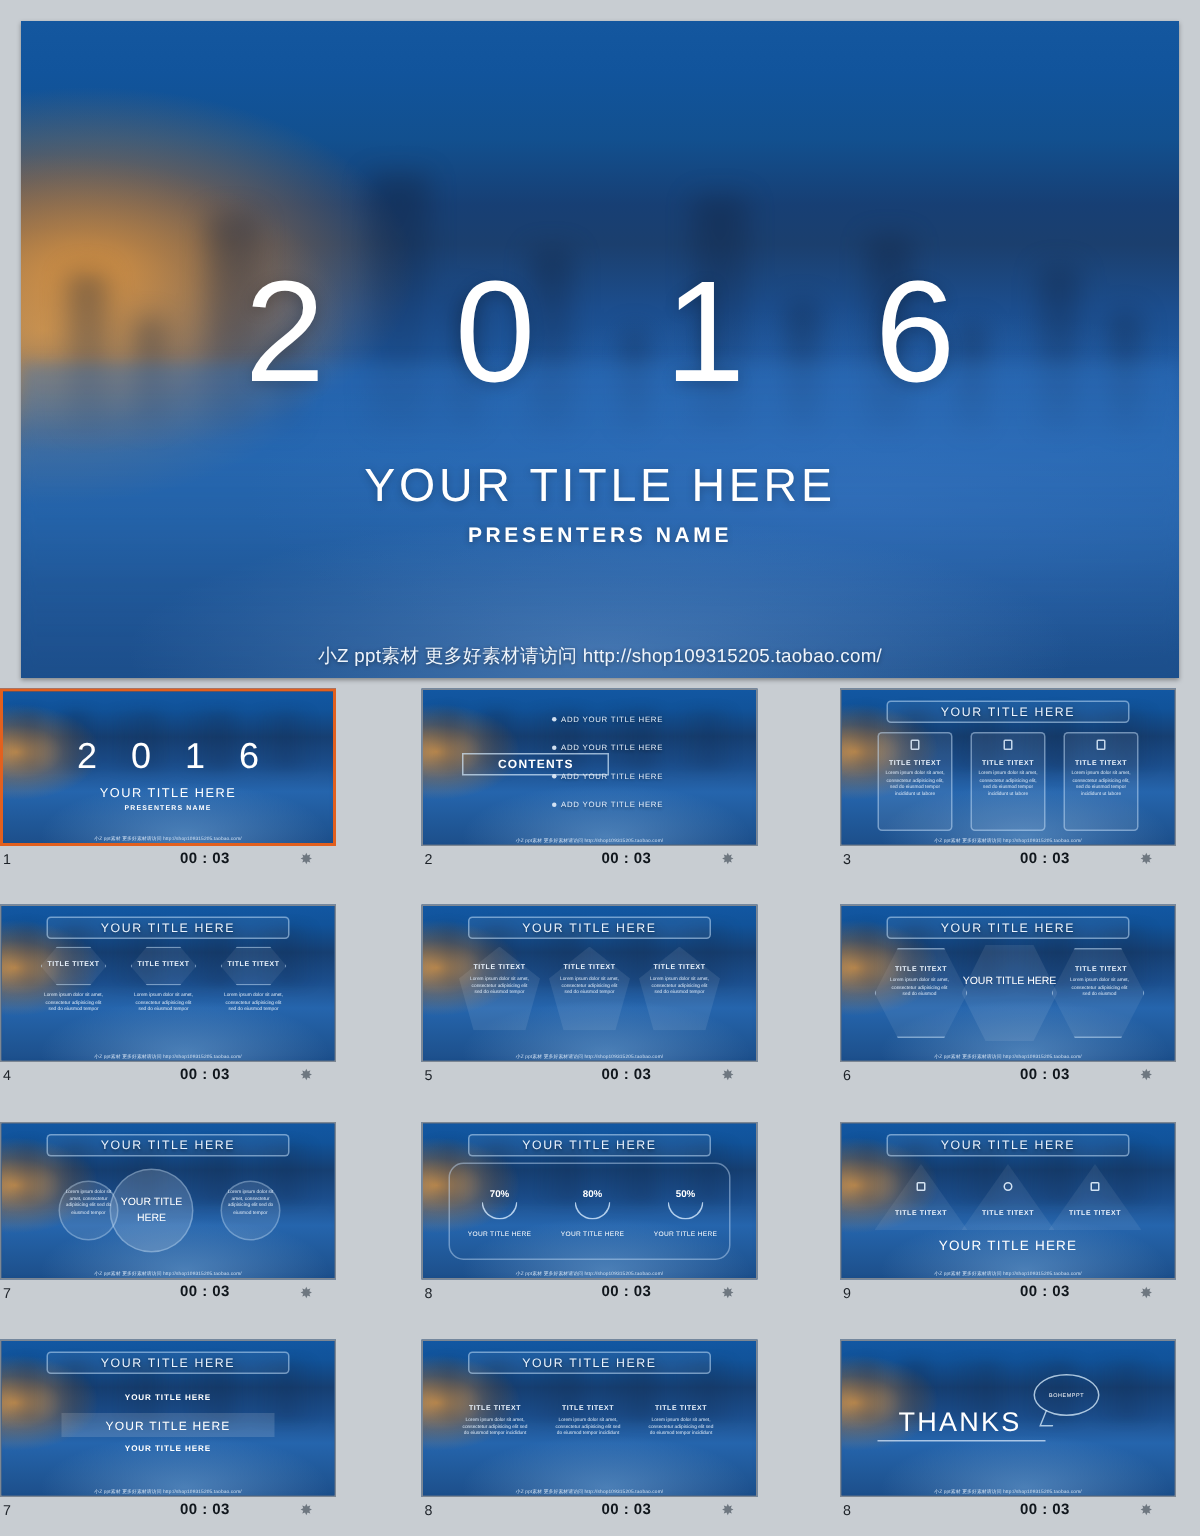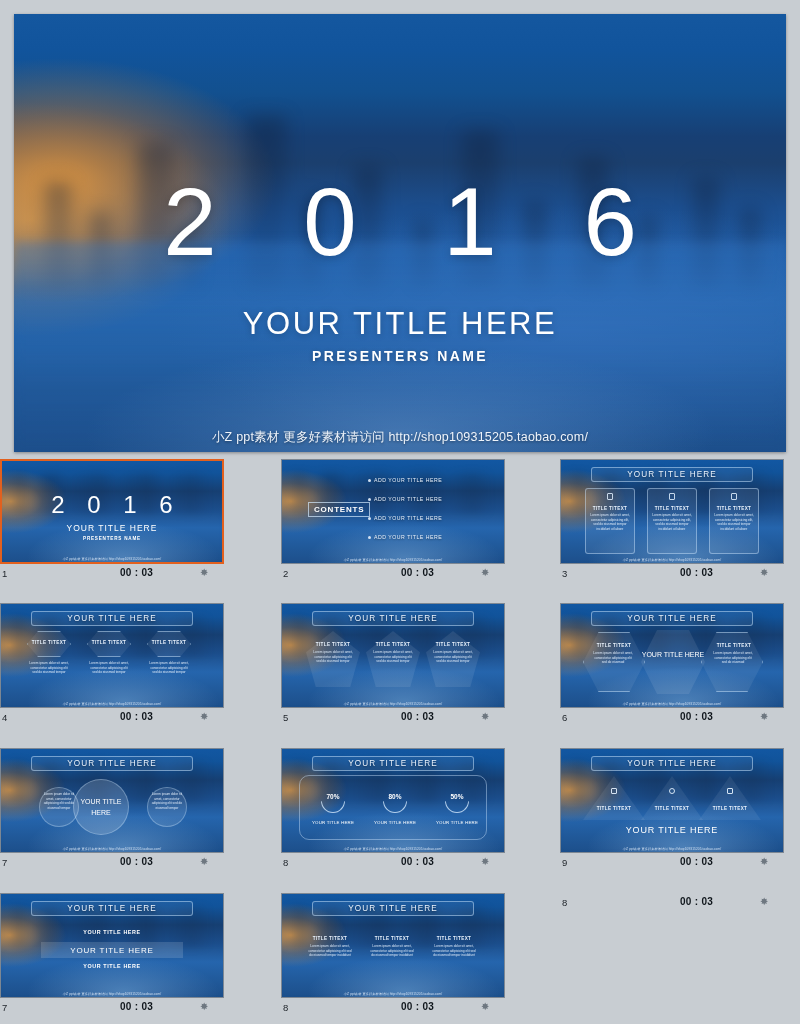--- a/index.html
+++ b/index.html
@@ -224,21 +224,21 @@
           <span class="tdur">00 : 03</span>
           <span class="tstar">✸</span>
         </div>
       </div>
       <div class="cell" style="left: 281px; top: 0px;">
         <div class="thumb">
           <div class="mini">
             <div class="bg" style="background:radial-gradient(ellipse 70px 40px at 4% 40%, rgba(232,158,70,.85) 0%, rgba(190,128,60,.35) 45%, rgba(30,80,150,0) 80%),radial-gradient(ellipse 120px 44px at 55% 95%, rgba(120,170,220,.5) 0%, rgba(30,90,170,0) 80%),linear-gradient(180deg,#1257a2 0%,#11539a 12%,#163f72 30%,#1b4d8b 48%,#2263ac 66%,#1d5697 86%,#1a4d8a 100%);"></div>
             <div style="position:absolute;left:0;right:0;top:12%;height:40%;filter:blur(4px);opacity:.45;background:linear-gradient(90deg,rgba(18,38,66,0) 0%,rgba(18,38,66,.5) 8%,rgba(18,38,66,0) 14%,rgba(18,38,66,.55) 22%,rgba(18,38,66,0) 30%,rgba(18,38,66,.45) 44%,rgba(18,38,66,0) 52%,rgba(18,38,66,.5) 66%,rgba(18,38,66,0) 74%,rgba(18,38,66,.4) 86%,rgba(18,38,66,0) 95%);"></div>
             <div style="position:absolute;left:0;right:0;bottom:0;height:46%;filter:blur(3px);background:repeating-linear-gradient(180deg,rgba(255,255,255,.05) 0 2px,rgba(0,0,0,0) 2px 6px);"></div>
-            <div style="position:absolute;left:26px;top:42px;border:1px solid rgba(210,232,252,.7);padding:2px 5px;font-size:8px;font-weight:bold;letter-spacing:.8px;">CONTENTS</div>
+            <div style="position:absolute;left:26px;top:42px;border:1px solid rgba(210,232,252,.7);padding:2px 23px;font-size:8px;font-weight:bold;letter-spacing:.8px;">CONTENTS</div>
             <div class="litem" style="position:absolute;left:86px;top:17px;"><span class="dot"></span>ADD YOUR TITLE HERE</div>
             <div class="litem" style="position:absolute;left:86px;top:36px;"><span class="dot"></span>ADD YOUR TITLE HERE</div>
             <div class="litem" style="position:absolute;left:86px;top:55px;"><span class="dot"></span>ADD YOUR TITLE HERE</div>
             <div class="litem" style="position:absolute;left:86px;top:74px;"><span class="dot"></span>ADD YOUR TITLE HERE</div>
             <div class="mfoot">小Z ppt素材 更多好素材请访问 http://shop109315205.taobao.com/</div>
           </div>
         </div>
         <div class="tfoot">
           <span class="tnum">2</span>
           <span class="tdur">00 : 03</span>
@@ -456,20 +456,32 @@
             <div class="mfoot">小Z ppt素材 更多好素材请访问 http://shop109315205.taobao.com/</div>
           </div>
         </div>
         <div class="tfoot">
           <span class="tnum">8</span>
           <span class="tdur">00 : 03</span>
           <span class="tstar">✸</span>
         </div>
       </div>
       <div class="cell" style="left: 560px; top: 434px;">
+        <div class="thumb">
+          <div class="mini">
+            <div class="bg" style="background:radial-gradient(ellipse 70px 40px at 4% 40%, rgba(232,158,70,.85) 0%, rgba(190,128,60,.35) 45%, rgba(30,80,150,0) 80%),radial-gradient(ellipse 120px 44px at 55% 95%, rgba(120,170,220,.5) 0%, rgba(30,90,170,0) 80%),linear-gradient(180deg,#1257a2 0%,#11539a 12%,#163f72 30%,#1b4d8b 48%,#2263ac 66%,#1d5697 86%,#1a4d8a 100%);"></div>
+            <div style="position:absolute;left:0;right:0;top:12%;height:40%;filter:blur(4px);opacity:.45;background:linear-gradient(90deg,rgba(18,38,66,0) 0%,rgba(18,38,66,.5) 8%,rgba(18,38,66,0) 14%,rgba(18,38,66,.55) 22%,rgba(18,38,66,0) 30%,rgba(18,38,66,.45) 44%,rgba(18,38,66,0) 52%,rgba(18,38,66,.5) 66%,rgba(18,38,66,0) 74%,rgba(18,38,66,.4) 86%,rgba(18,38,66,0) 95%);"></div>
+            <div style="position:absolute;left:0;right:0;bottom:0;height:46%;filter:blur(3px);background:repeating-linear-gradient(180deg,rgba(255,255,255,.05) 0 2px,rgba(0,0,0,0) 2px 6px);"></div>
+            <div style="position:absolute;left:14px;top:44px;width:130px;text-align:center;font-size:18px;letter-spacing:1.5px;">THANKS</div>
+            <div style="position:absolute;left:24px;top:66px;width:112px;height:1px;background:rgba(225,240,255,.7);"></div>
+            <div style="position:absolute;left:128px;top:22px;width:44px;height:28px;border:1px solid rgba(220,240,255,.75);border-radius:50%;display:flex;align-items:center;justify-content:center;font-size:3.6px;letter-spacing:.4px;">BOHEMPPT</div>
+            <div style="position:absolute;left:134px;top:46px;width:9px;height:11px;border-left:1px solid rgba(220,240,255,.75);border-bottom:1px solid rgba(220,240,255,.75);transform:skewX(-22deg);"></div>
+            <div class="mfoot">小Z ppt素材 更多好素材请访问 http://shop109315205.taobao.com/</div>
+          </div>
+        </div>
         <div class="tfoot">
           <span class="tnum">8</span>
           <span class="tdur">00 : 03</span>
           <span class="tstar">✸</span>
         </div>
       </div>
     </div>
 
 </div>
 

